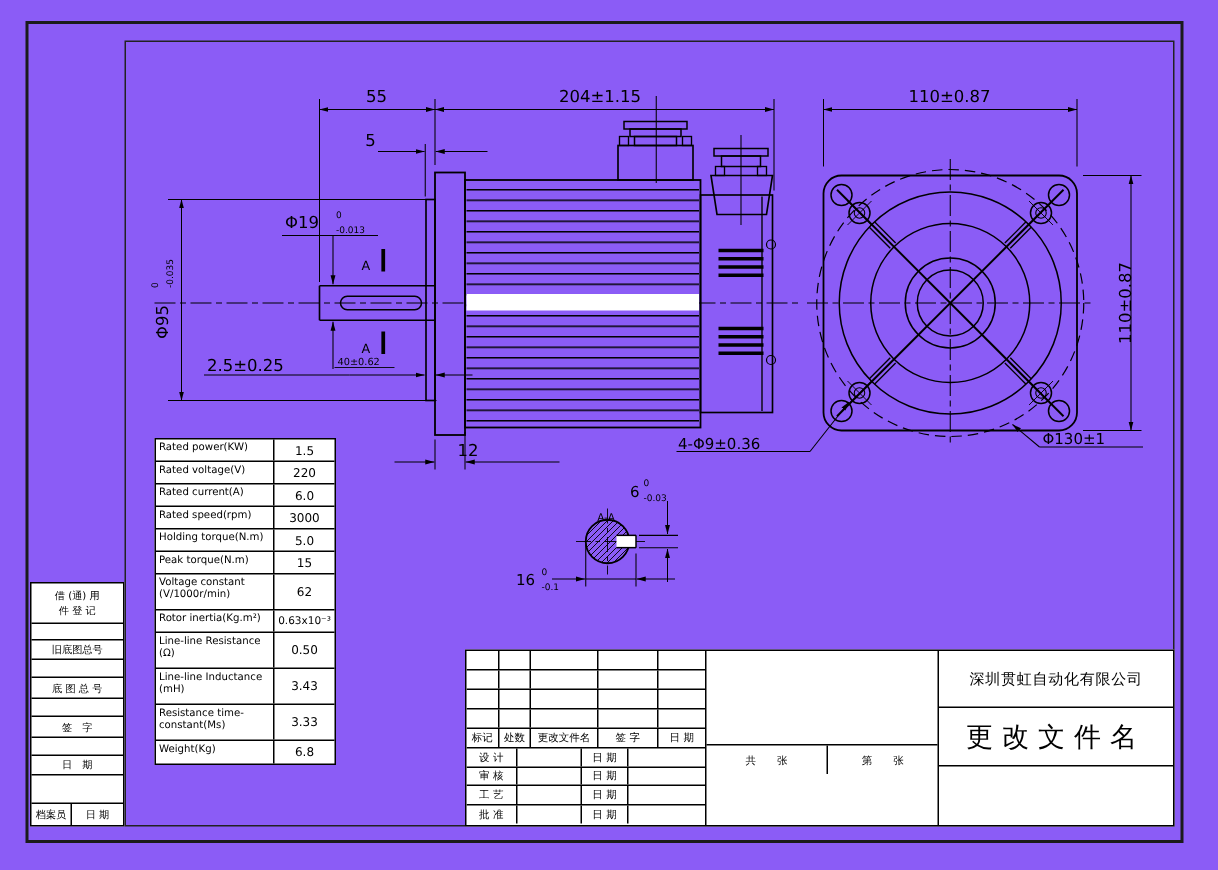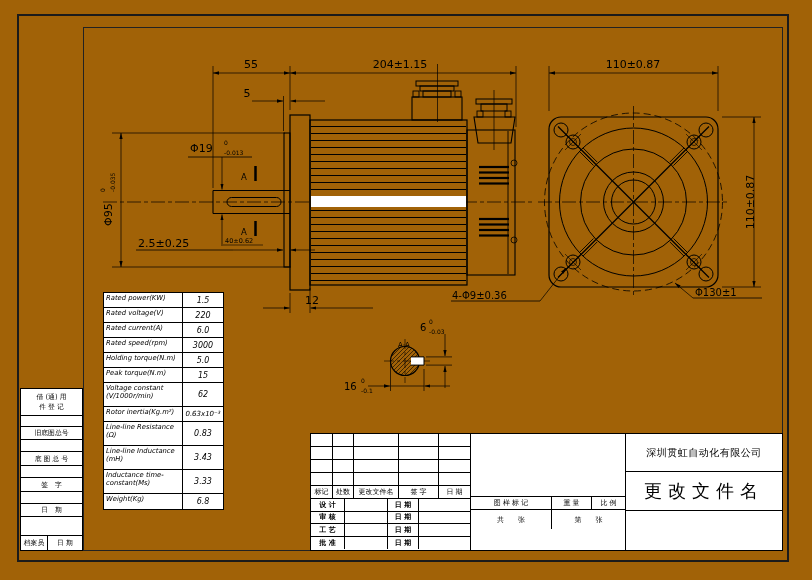--- a/index.html
+++ b/index.html
@@ -1,44 +1,44 @@
 <!DOCTYPE html>
 <html><head>
 <meta charset="utf-8">
 <style>
   html,body{margin:0;padding:0;background:#fff;font-family:"DejaVu Sans",sans-serif;color:#000;}
-  .page{position:relative;width:812px;height:580px;background:#a16207;overflow:hidden;}
+  .page{position:relative;width:812px;height:580px;background:#8b5cf6;overflow:hidden;}
   .outer{position:absolute;left:17px;top:14px;width:772px;height:548px;border:2px solid #1b1b1b;box-sizing:border-box;}
   .inner{position:absolute;left:83px;top:27px;width:700px;height:524px;border:1.5px solid #222;box-sizing:border-box;}
   svg.draw{position:absolute;left:0;top:0;}
   svg text{font-family:"DejaVu Sans",sans-serif;fill:#000;stroke:none;}
 
   
   .spec{position:absolute;left:103px;top:292px;width:121px;border:1px solid #000;background:#fff;box-sizing:border-box;}
-  .spec-row{display:flex;border-bottom:1px solid #000;height:15px;box-sizing:border-box;font-style:italic;}
+  .spec-row{display:flex;border-bottom:1px solid #000;height:15px;box-sizing:border-box;}
   .spec-row.tall{height:24px;}
   .spec-row:last-child{border-bottom:none;}
   .spec-l{width:79px;border-right:1px solid #000;font-size:6.8px;line-height:1.2;padding:1px 0 0 2px;box-sizing:border-box;}
   .spec-v{flex:1;display:flex;align-items:center;justify-content:center;font-size:8px;}
 
   
   .sb{position:absolute;left:20px;top:388px;width:63px;border:1px solid #000;background:#fff;box-sizing:border-box;}
   .sb-row{border-bottom:1px solid #000;font-size:6.8px;display:flex;align-items:center;justify-content:center;text-align:center;box-sizing:border-box;}
   .sb-row:last-child{border-bottom:none;}
   .sb-col{flex-direction:column;line-height:1.5;}
   .sb-c1{width:26px;border-right:1px solid #000;height:100%;display:flex;align-items:center;justify-content:center;}
   .sb-c2{flex:1;display:flex;align-items:center;justify-content:center;height:100%;}
 
   
   .tb{position:absolute;left:310px;top:433px;width:473px;height:118px;border:1.5px solid #000;background:#fff;box-sizing:border-box;display:flex;overflow:hidden;}
   .tb-a{width:160px;border-right:1px solid #000;box-sizing:border-box;}
   .tb-b{width:155px;border-right:1px solid #000;box-sizing:border-box;}
   .tb-c{flex:1;display:flex;flex-direction:column;}
   .trow{display:flex;border-bottom:1px solid #000;height:13px;box-sizing:border-box;font-size:7px;align-items:center;text-align:center;}
-  .trow.short{height:12.5px;font-weight:bold;}
+  .trow.short{height:12.5px;}
   .trow:last-child{border-bottom:none;}
   .tc{border-right:1px solid #000;height:100%;display:flex;align-items:center;justify-content:center;box-sizing:border-box;}
   .tc:last-child{border-right:none;}
   .ca1{width:22px}.ca2{width:21px}.ca3{width:45px}.ca4{width:40px}.ca5{flex:1}
   .cb1{width:34px}.cb2{width:43px}.cb3{width:31px}.cb4{flex:1}
   .bigcell{height:63px;border-bottom:1px solid #000;box-sizing:border-box;}
   .r1{height:13px}.r2{height:20px}.r3{height:19px}
   .cc1{width:81px}.cc2{width:40px}.cc3{flex:1}
   .cd1{width:41px}.cd2{width:20px}.cd3{width:20px}.cd4{width:40px}.cd5{flex:1}
   .ce1{width:81px}.ce2{flex:1}
@@ -304,32 +304,32 @@
       </div>
     <div class="spec-row">
         <div class="spec-l"><span>Rotor inertia(Kg.m²)</span></div>
         <div class="spec-v" style="font-size:7px">0.63x10⁻³</div>
       </div>
     <div class="spec-row tall">
         <div class="spec-l">
           <span style="display:block">Line-line Resistance</span>
           <span style="display:block">(Ω)</span>
         </div>
-        <div class="spec-v">0.83</div>
+        <div class="spec-v">0.50</div>
       </div>
     <div class="spec-row tall">
         <div class="spec-l">
           <span style="display:block">Line-line Inductance</span>
           <span style="display:block">(mH)</span>
         </div>
         <div class="spec-v">3.43</div>
       </div>
     <div class="spec-row tall">
         <div class="spec-l">
-          <span style="display:block">Inductance time-</span>
+          <span style="display:block">Resistance time-</span>
           <span style="display:block">constant(Ms)</span>
         </div>
         <div class="spec-v">3.33</div>
       </div>
     <div class="spec-row">
         <div class="spec-l"><span>Weight(Kg)</span></div>
         <div class="spec-v">6.8</div>
       </div>
   </div>
 
@@ -411,25 +411,20 @@
       <div class="trow short">
           <div class="tc cb1">批 准</div>
           <div class="tc cb2"></div>
           <div class="tc cb3">日 期</div>
           <div class="tc cb4"></div>
         </div>
     </div>
 
     <div class="tb-b">
       <div class="bigcell"></div>
-      <div class="trow r1">
-        <div class="tc cc1">图 样 标 记</div>
-        <div class="tc cc2">重 量</div>
-        <div class="tc cc3">比 例</div>
-      </div>
       <div class="trow r3">
         <div class="tc ce1">共　　张</div>
         <div class="tc ce2">第　　张</div>
       </div>
     </div>
 
     <div class="tb-c">
       <div class="company">深圳贯虹自动化有限公司</div>
       <div class="dtitle">更改文件名</div>
     </div>

